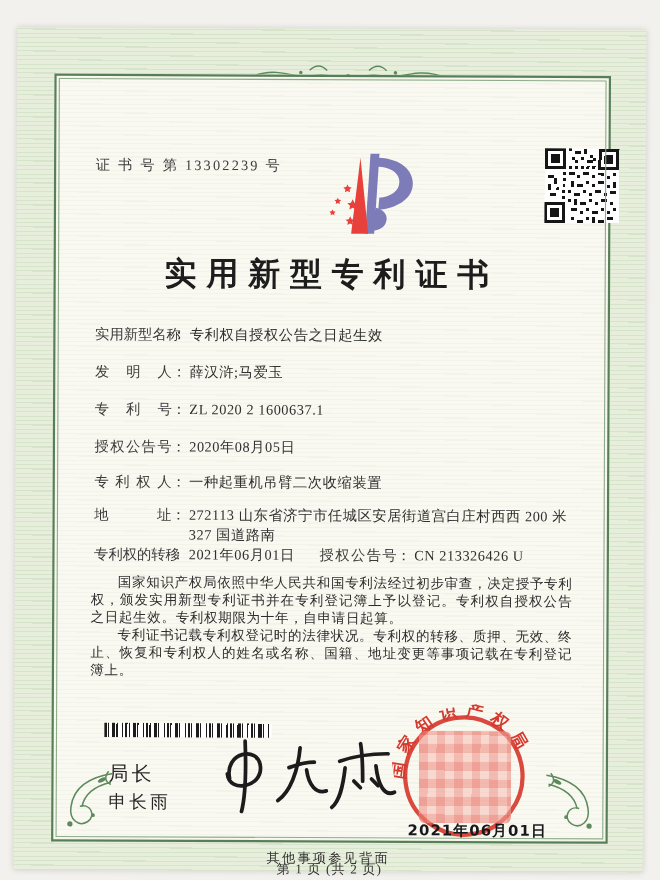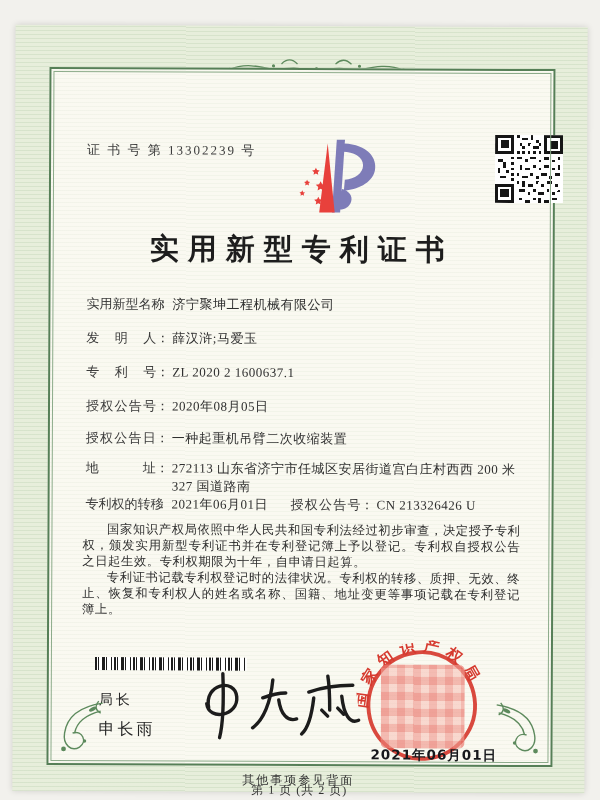--- a/index.html
+++ b/index.html
@@ -30,21 +30,21 @@
   .val{margin-left:6px;color:#2f2f2f;letter-spacing:.5px;}
   .val2{position:absolute;left:86px;top:18px;letter-spacing:.5px;color:#2f2f2f;text-align:center;}
   .grant2{position:absolute;left:205px;top:0;font-family:Liberation Serif, serif;}
   .paras{left:33px;top:452px;width:438px;font-size:12.3px;line-height:16px;color:#2e2e2e;
          text-align:justify;}
   .paras p{margin:0;text-indent:2em;letter-spacing:.6px;}
   .barcode{left:46px;top:588px;width:152px;height:13px;
      background:repeating-linear-gradient(90deg,#1c1c1c 0 2px,#fff 2px 3px,#1c1c1c 3px 4px,#fff 4px 7px,
         #1c1c1c 7px 10px,#fff 10px 11px,#1c1c1c 11px 12px,#fff 12px 16px,#1c1c1c 16px 17px,#fff 17px 19px);}
   .sigtitle{left:50px;top:622px;font-family:"DejaVu Sans","Liberation Sans",sans-serif;
-            font-size:14px;color:#262626;letter-spacing:3px;}
+            font-size:18px;color:#262626;letter-spacing:3px;}
   .signame{left:50px;top:650px;font-family:Liberation Mono, monospace;
            font-size:16px;color:#262626;letter-spacing:3px;}
   .sig{left:140px;top:598px;width:180px;height:78px;}
   .seal{left:310px;top:572px;width:126px;height:126px;transform:rotate(-8deg);}
   .mosaic{left:332px;top:594px;width:84px;height:84px;border-radius:6px;opacity:.85;
      background:
        repeating-linear-gradient(0deg, rgba(236,130,120,.55) 0 8px, rgba(248,190,180,.45) 8px 16px),
        repeating-linear-gradient(90deg, rgba(232,110,100,.6) 0 8px, rgba(250,205,195,.5) 8px 16px);}
   .sealdate{left:322px;top:676px;font-family:"DejaVu Sans","Liberation Sans",sans-serif;
             font-size:13.5px;font-weight:700;color:#17181c;letter-spacing:1px;}
@@ -123,33 +123,33 @@
           M8 17h1v1h-1z M10 17h1v2h-1z M12 18h2v1h-2z M15 17h1v1h-1z M17 18h1v1h-1z M19 17h2v1h-2z M22 18h1v1h-1z
           M9 20h2v1h-2z M12 21h1v1h-1z M14 20h1v1h-1z M16 21h2v1h-2z M19 20h1v1h-1z M21 21h1v1h-1z M23 20h1v1h-1z
           M9 23h1v1h-1z M11 24h2v1h-2z M14 23h1v1h-1z M16 23h1v2h-1z M18 24h2v1h-2z M21 23h2v1h-2z"></path>
         </g>
       </svg>
 
       <div class="abs title">实用新型专利证书</div>
 
       <div class="abs rows">
         <div class="row" style="top:0">
-          <span class="lbl">实用新型名称</span><span class="colon">：</span><span class="val">济宁聚坤工程机械有限公司</span>
+          <span class="lbl">实用新型名称</span><span class="colon">：</span><span class="val">专利权自授权公告之日起生效</span>
         </div>
         <div class="row" style="top:34px">
           <span class="lbl">发明人</span><span class="colon">：</span><span class="val">薛汉浒;马爱玉</span>
         </div>
         <div class="row" style="top:68px">
           <span class="lbl">专利号</span><span class="colon">：</span><span class="val">ZL 2020 2 1600637.1</span>
         </div>
         <div class="row" style="top:102px">
           <span class="lbl">授权公告号</span><span class="colon">：</span><span class="val">2020年08月05日</span>
         </div>
         <div class="row" style="top:134px">
-          <span class="lbl">授权公告日</span><span class="colon">：</span><span class="val">一种起重机吊臂二次收缩装置</span>
+          <span class="lbl">专利权人</span><span class="colon">：</span><span class="val">一种起重机吊臂二次收缩装置</span>
         </div>
         <div class="row" style="top:164px">
           <span class="lbl">地址</span><span class="colon">：</span><span class="val">272113 山东省济宁市任城区安居街道宫白庄村西西 200 米</span>
           <span class="val2">327 国道路南</span>
         </div>
         <div class="row" style="top:200px">
           <span class="lbl">专利权的转移</span><span class="colon">：</span><span class="val">2021年06月01日</span>
           <span class="grant2">
             <span class="lbl">授权公告号</span><span class="colon">：</span><span class="val">CN 213326426 U</span>
           </span>

